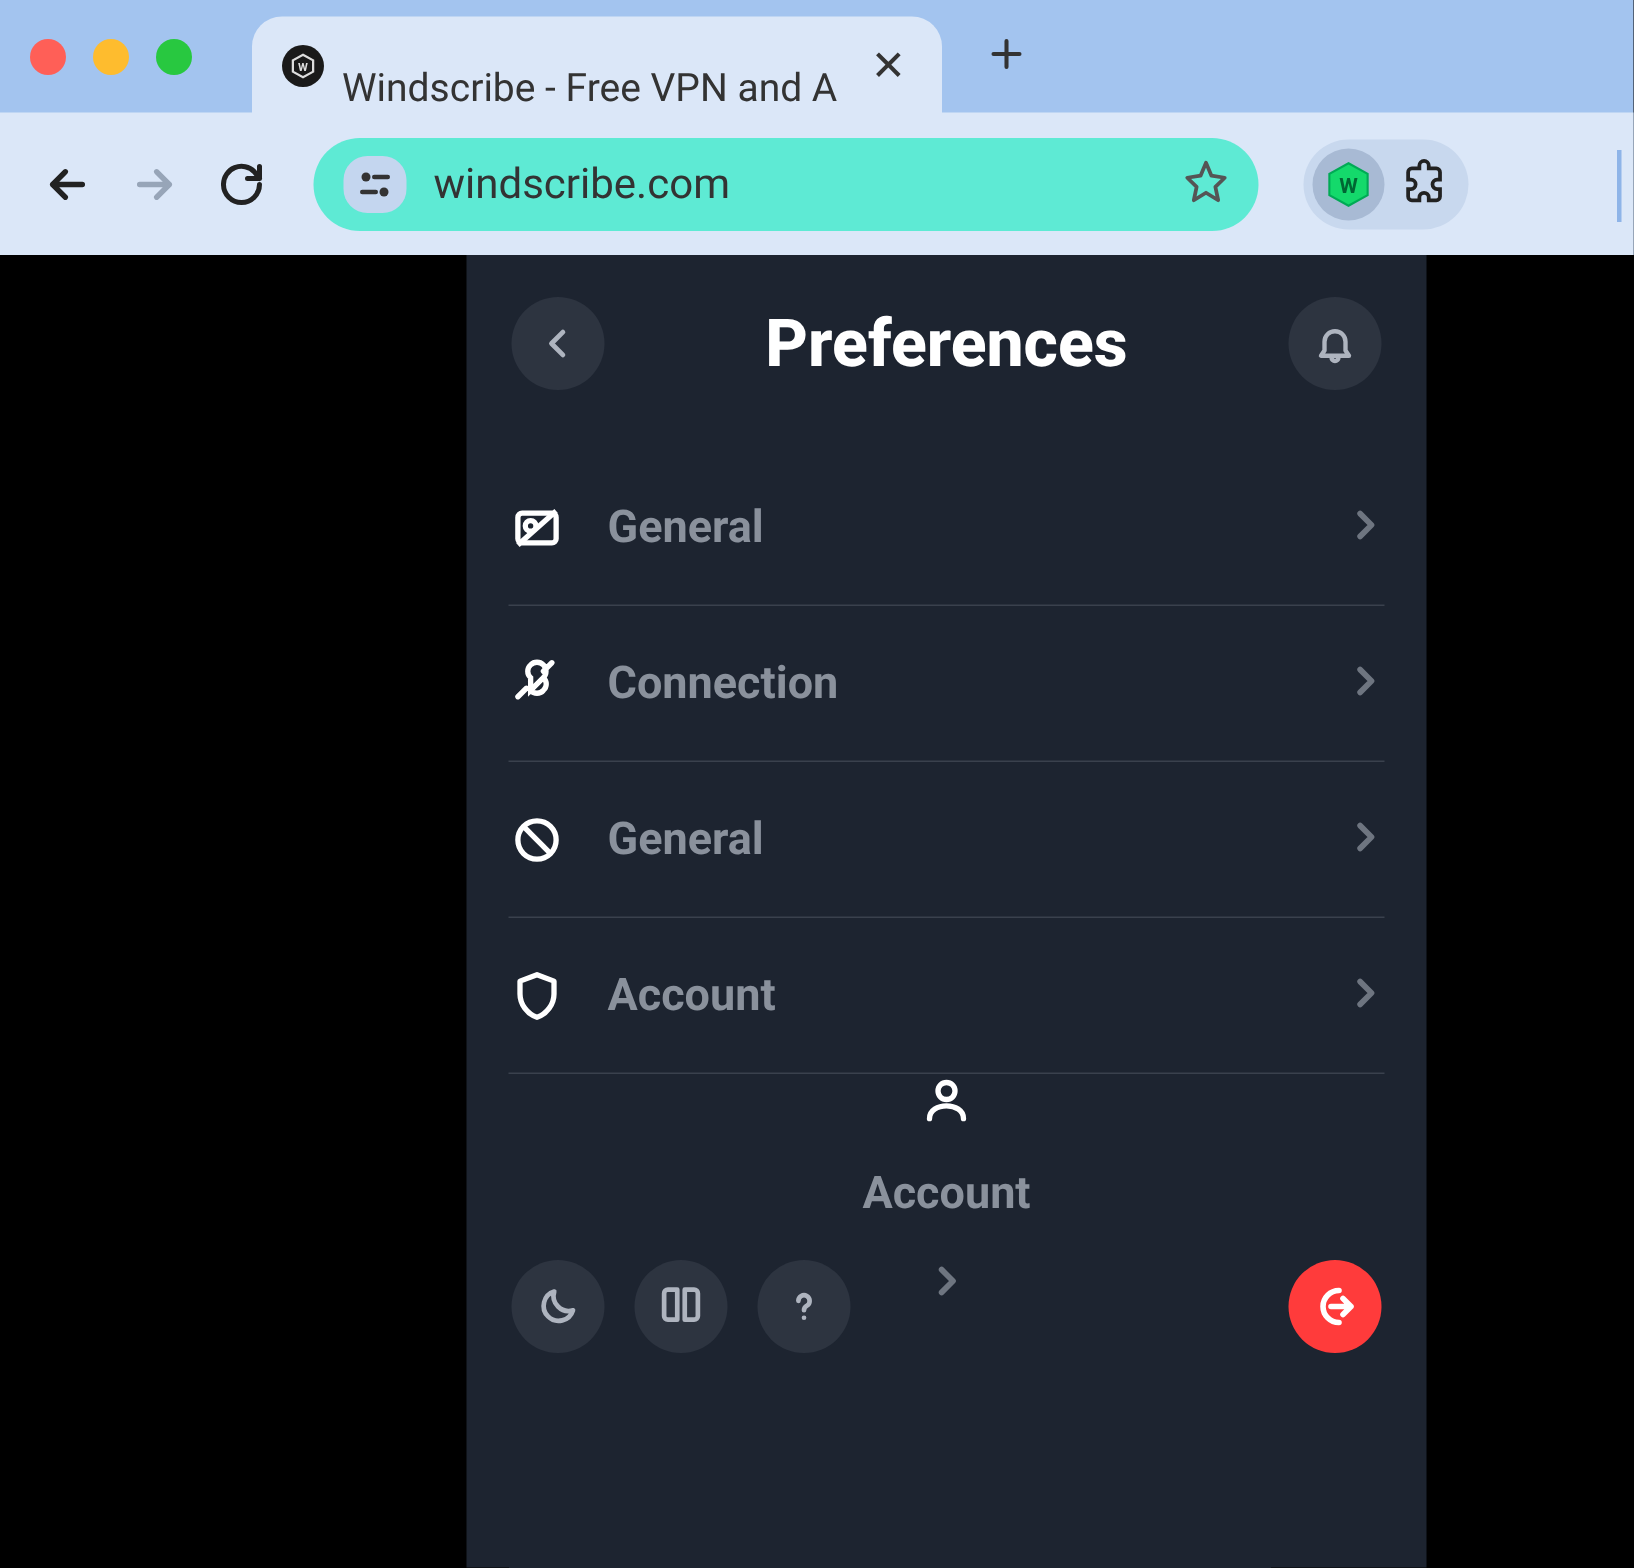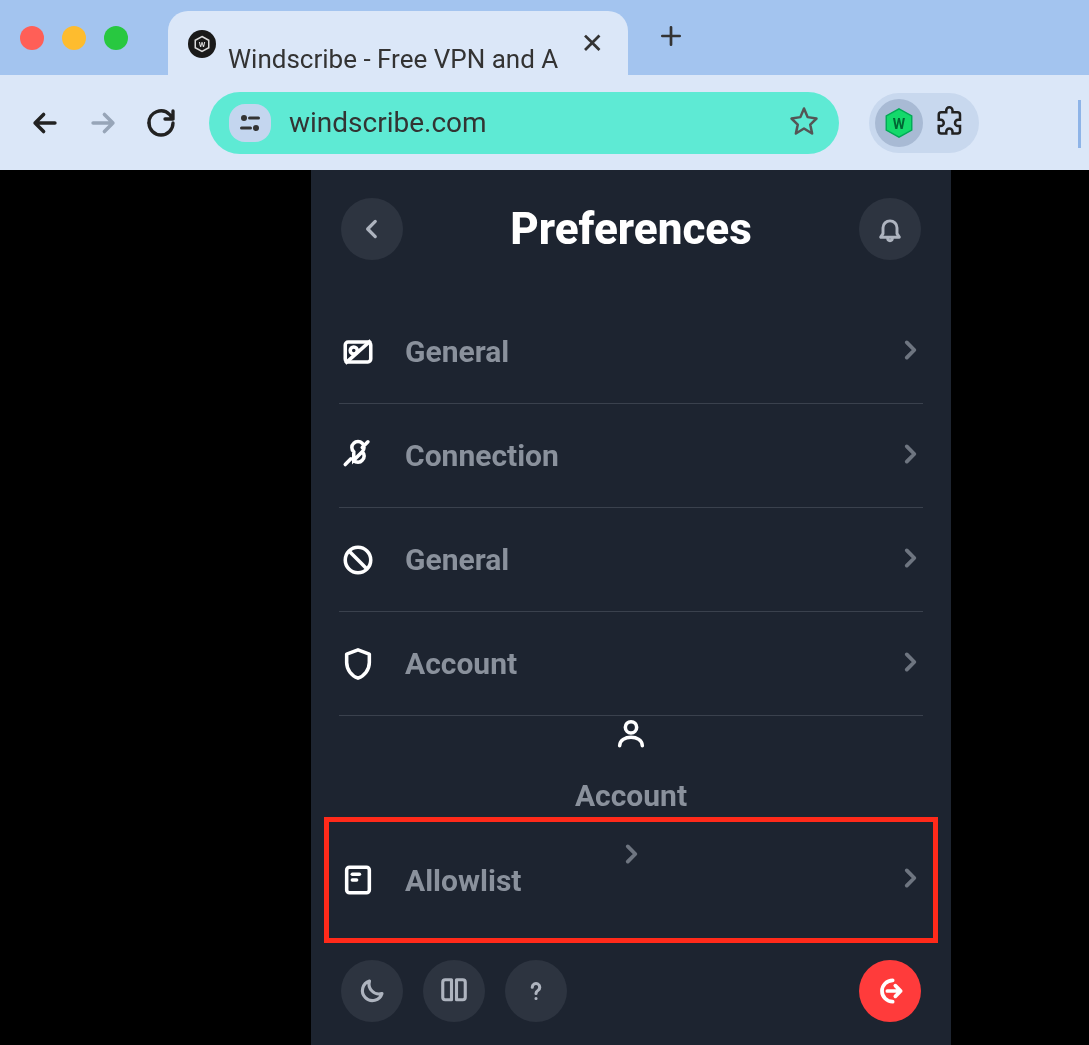--- a/index.html
+++ b/index.html
@@ -402,35 +402,20 @@
             </svg>
         </div>
         <div class="mi-label">Account</div>
         <div class="mi-chev">
           <svg width="26" height="26" viewBox="0 0 24 24">
               <path d="M9 5l7 7-7 7" stroke="#6e7580" stroke-width="3.5" fill="none" stroke-linecap="round" stroke-linejoin="round"></path>
             </svg>
         </div>
       </div>
 
-      <div class="menu-item highlighted">
-        <div class="mi-icon">
-          <svg width="34" height="34" viewBox="0 0 24 24">
-              <rect x="4" y="3" width="16" height="18" rx="2" fill="none" stroke="#fff" stroke-width="2.5"></rect>
-              <line x1="8" y1="8" x2="13" y2="8" stroke="#fff" stroke-width="2.5" stroke-linecap="round"></line>
-              <line x1="8" y1="12" x2="11" y2="12" stroke="#fff" stroke-width="2.5" stroke-linecap="round"></line>
-            </svg>
-        </div>
-        <div class="mi-label">Allowlist</div>
-        <div class="mi-chev">
-          <svg width="26" height="26" viewBox="0 0 24 24">
-              <path d="M9 5l7 7-7 7" stroke="#6e7580" stroke-width="3.5" fill="none" stroke-linecap="round" stroke-linejoin="round"></path>
-            </svg>
-        </div>
-      </div>
 
     </div>
 
     <div class="popup-footer">
       <div class="footer-btn">
         <svg width="30" height="30" viewBox="0 0 24 24">
             <path d="M20 14A8 8 0 0 1 10 4a8 8 0 1 0 10 10z" fill="none" stroke="#aeb4bf" stroke-width="2.5" stroke-linejoin="round"></path>
           </svg>
       </div>
       <div class="footer-btn">

